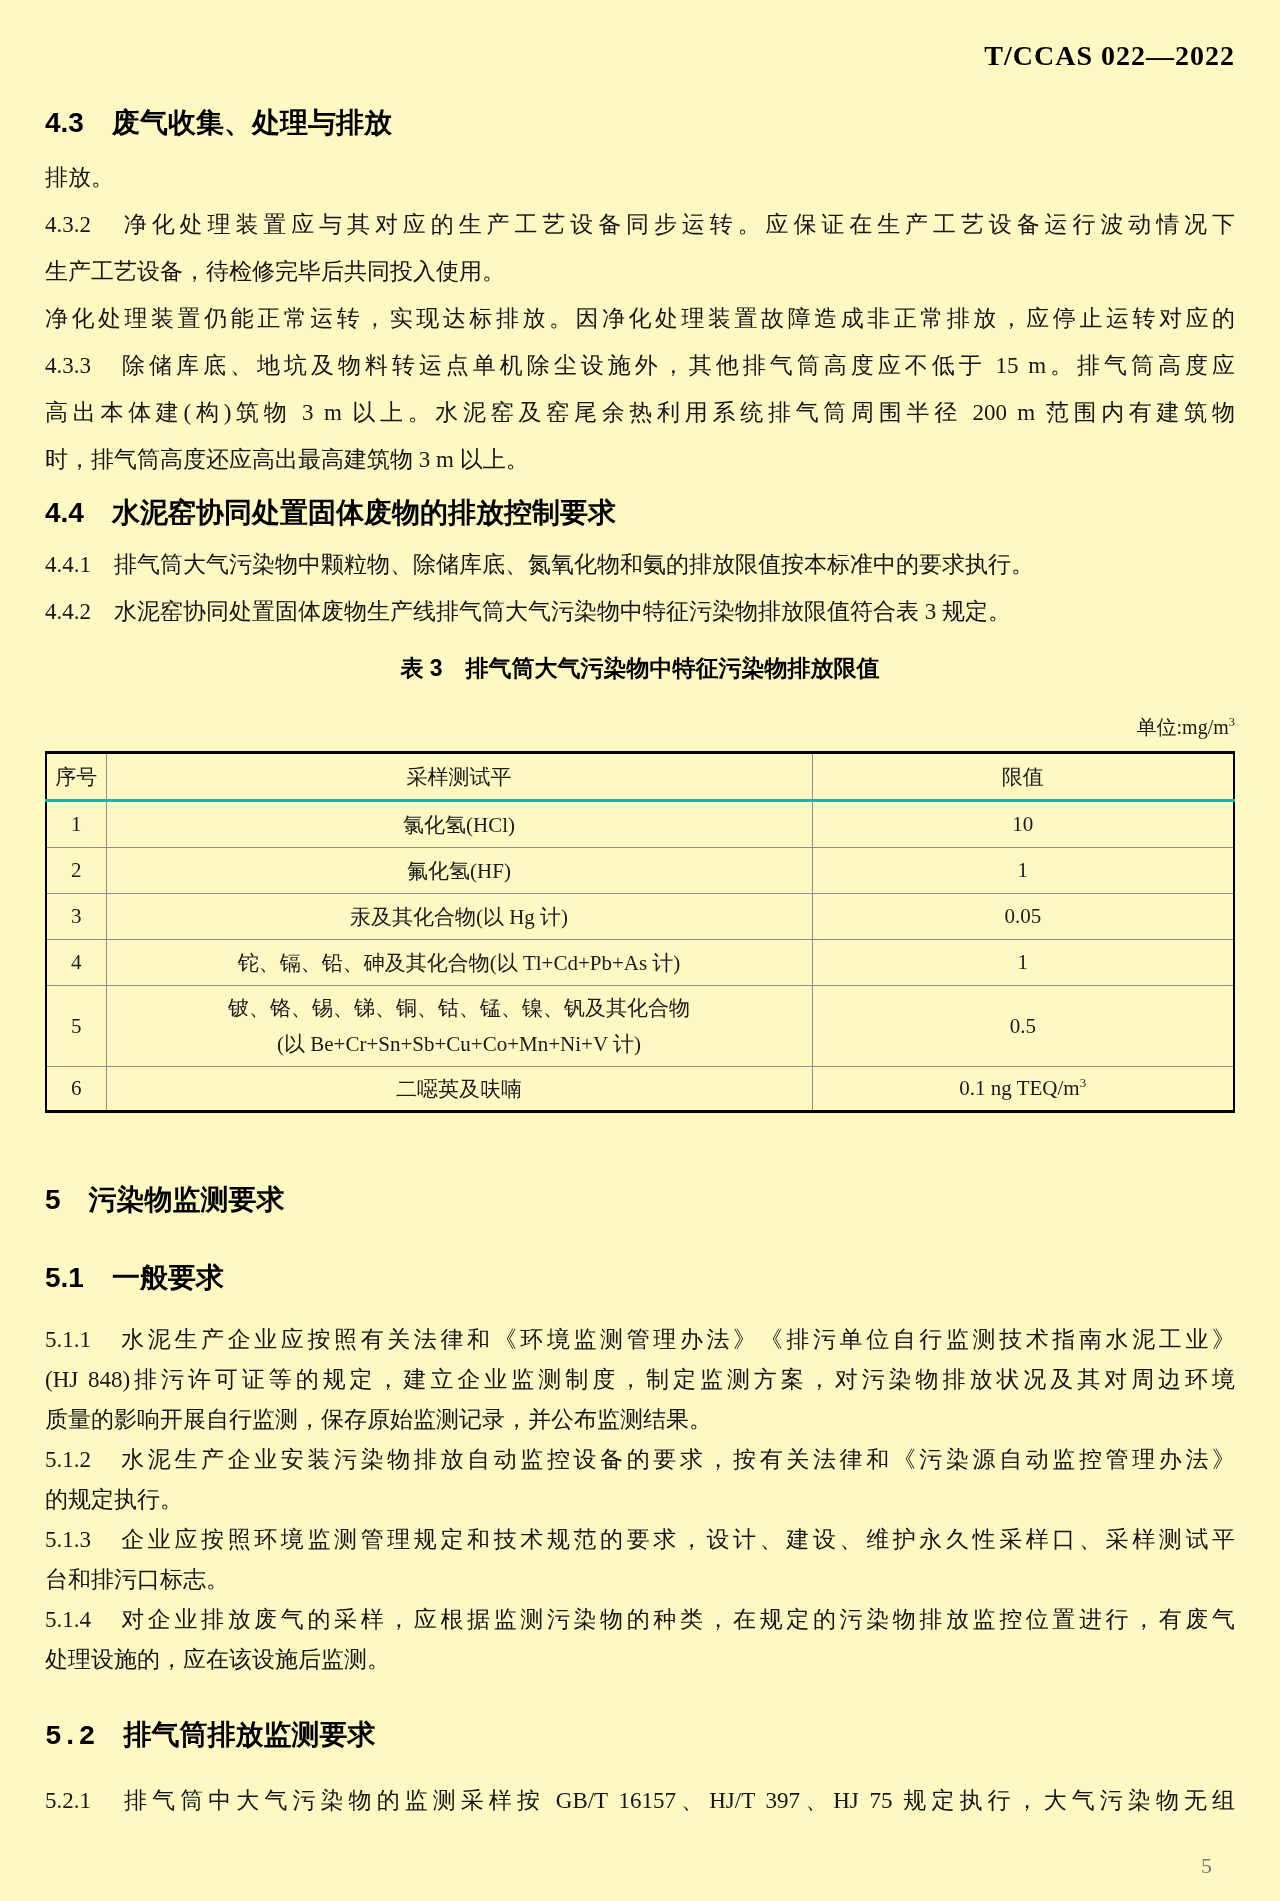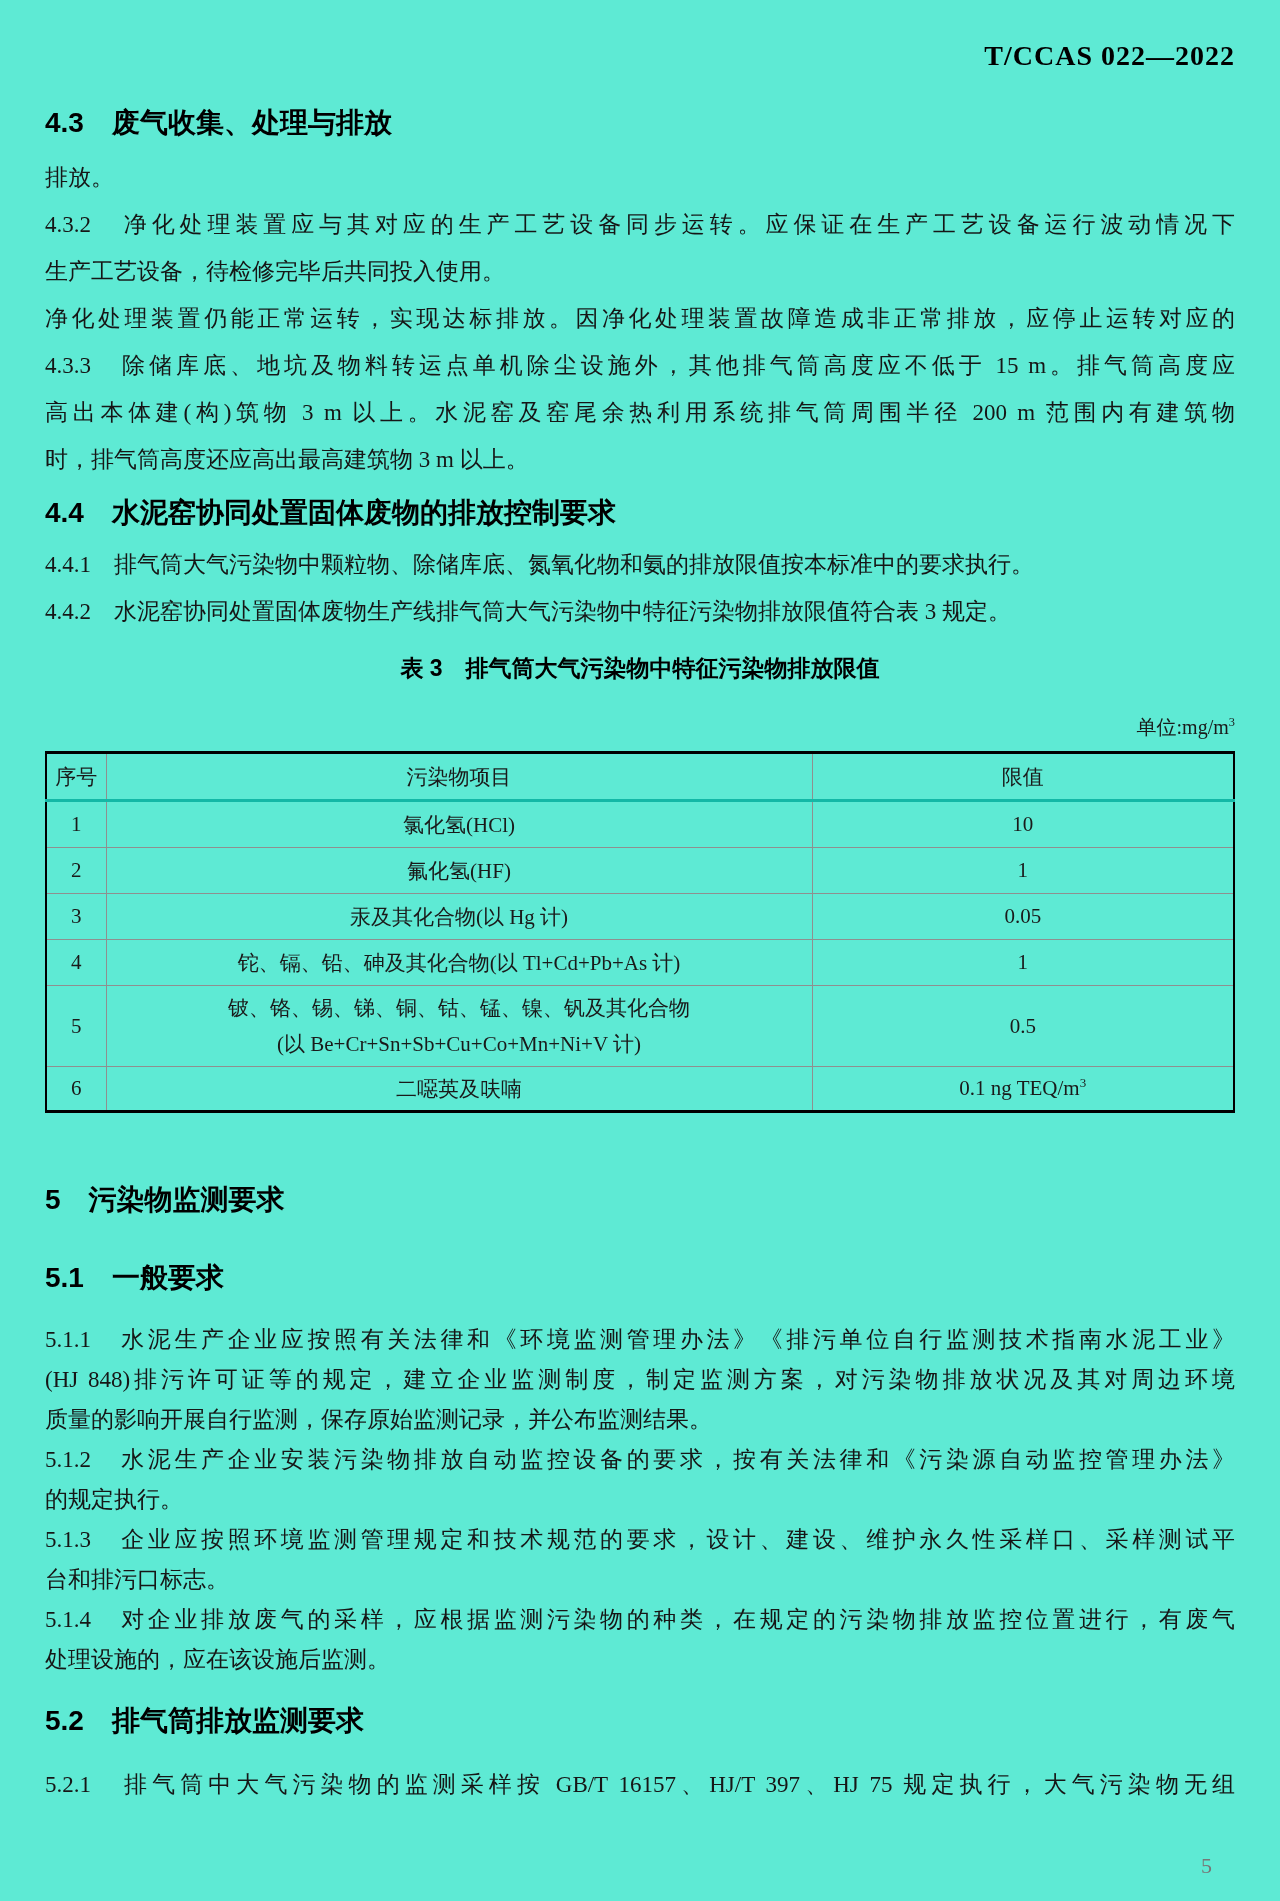--- a/index.html
+++ b/index.html
@@ -1,20 +1,20 @@
 <!DOCTYPE html>
 <html><head>
 <meta charset="utf-8">
 <style>
   html,body { margin:0; padding:0; background:#e8e8e8; }
   .page {
     position:relative;
     width:1280px; height:1901px;
     margin:0 auto;
-    background:#5eead4;
+    background:#fef9c3;
     color:#141414;
     font-family:"Liberation Serif","DejaVu Serif",serif;
     overflow:hidden;
   }
   .content { padding:0 45px; }
 
   .doc-header {
     padding-top:40px;
     text-align:right;
     font-size:28px;
@@ -28,21 +28,21 @@
     font-family:"Liberation Sans","DejaVu Sans",sans-serif;
     font-weight:700;
     font-size:28px;
     line-height:30px;
     color:#000;
   }
   .h43 { margin-top:36px; }
   .h44 { margin-top:15px; }
   .h5  { margin-top:72px; }
   .h51 { margin-top:48px; }
-  .h52 { margin-top:26px; }
+  .h52 { margin-top:42px;font-family:Liberation Mono, monospace; }
 
   .para { font-size:23px; color:#161616; }
   .para .ln { line-height:47px; }
   .para.tight .ln { line-height:40px; }
   .ln.j { text-align:justify; text-align-last:justify; }
   .p431 { margin-top:16px; }
   .p441 { margin-top:13px; }
   .p511 { margin-top:27px; }
   .p521 { margin-top:29px; }
 
@@ -144,21 +144,21 @@
 
     <table class="limits">
       <colgroup>
           <col style="width:60px">
           <col style="width:706px">
           <col>
         </colgroup>
       <thead>
         <tr>
           <td>序号</td>
-          <td>污染物项目</td>
+          <td>采样测试平</td>
           <td>限值</td>
         </tr>
       </thead>
       <tbody>
         <tr class="r">
           <td>1</td>
           <td>氯化氢(HCl)</td>
           <td>10</td>
         </tr>
         <tr class="r">

